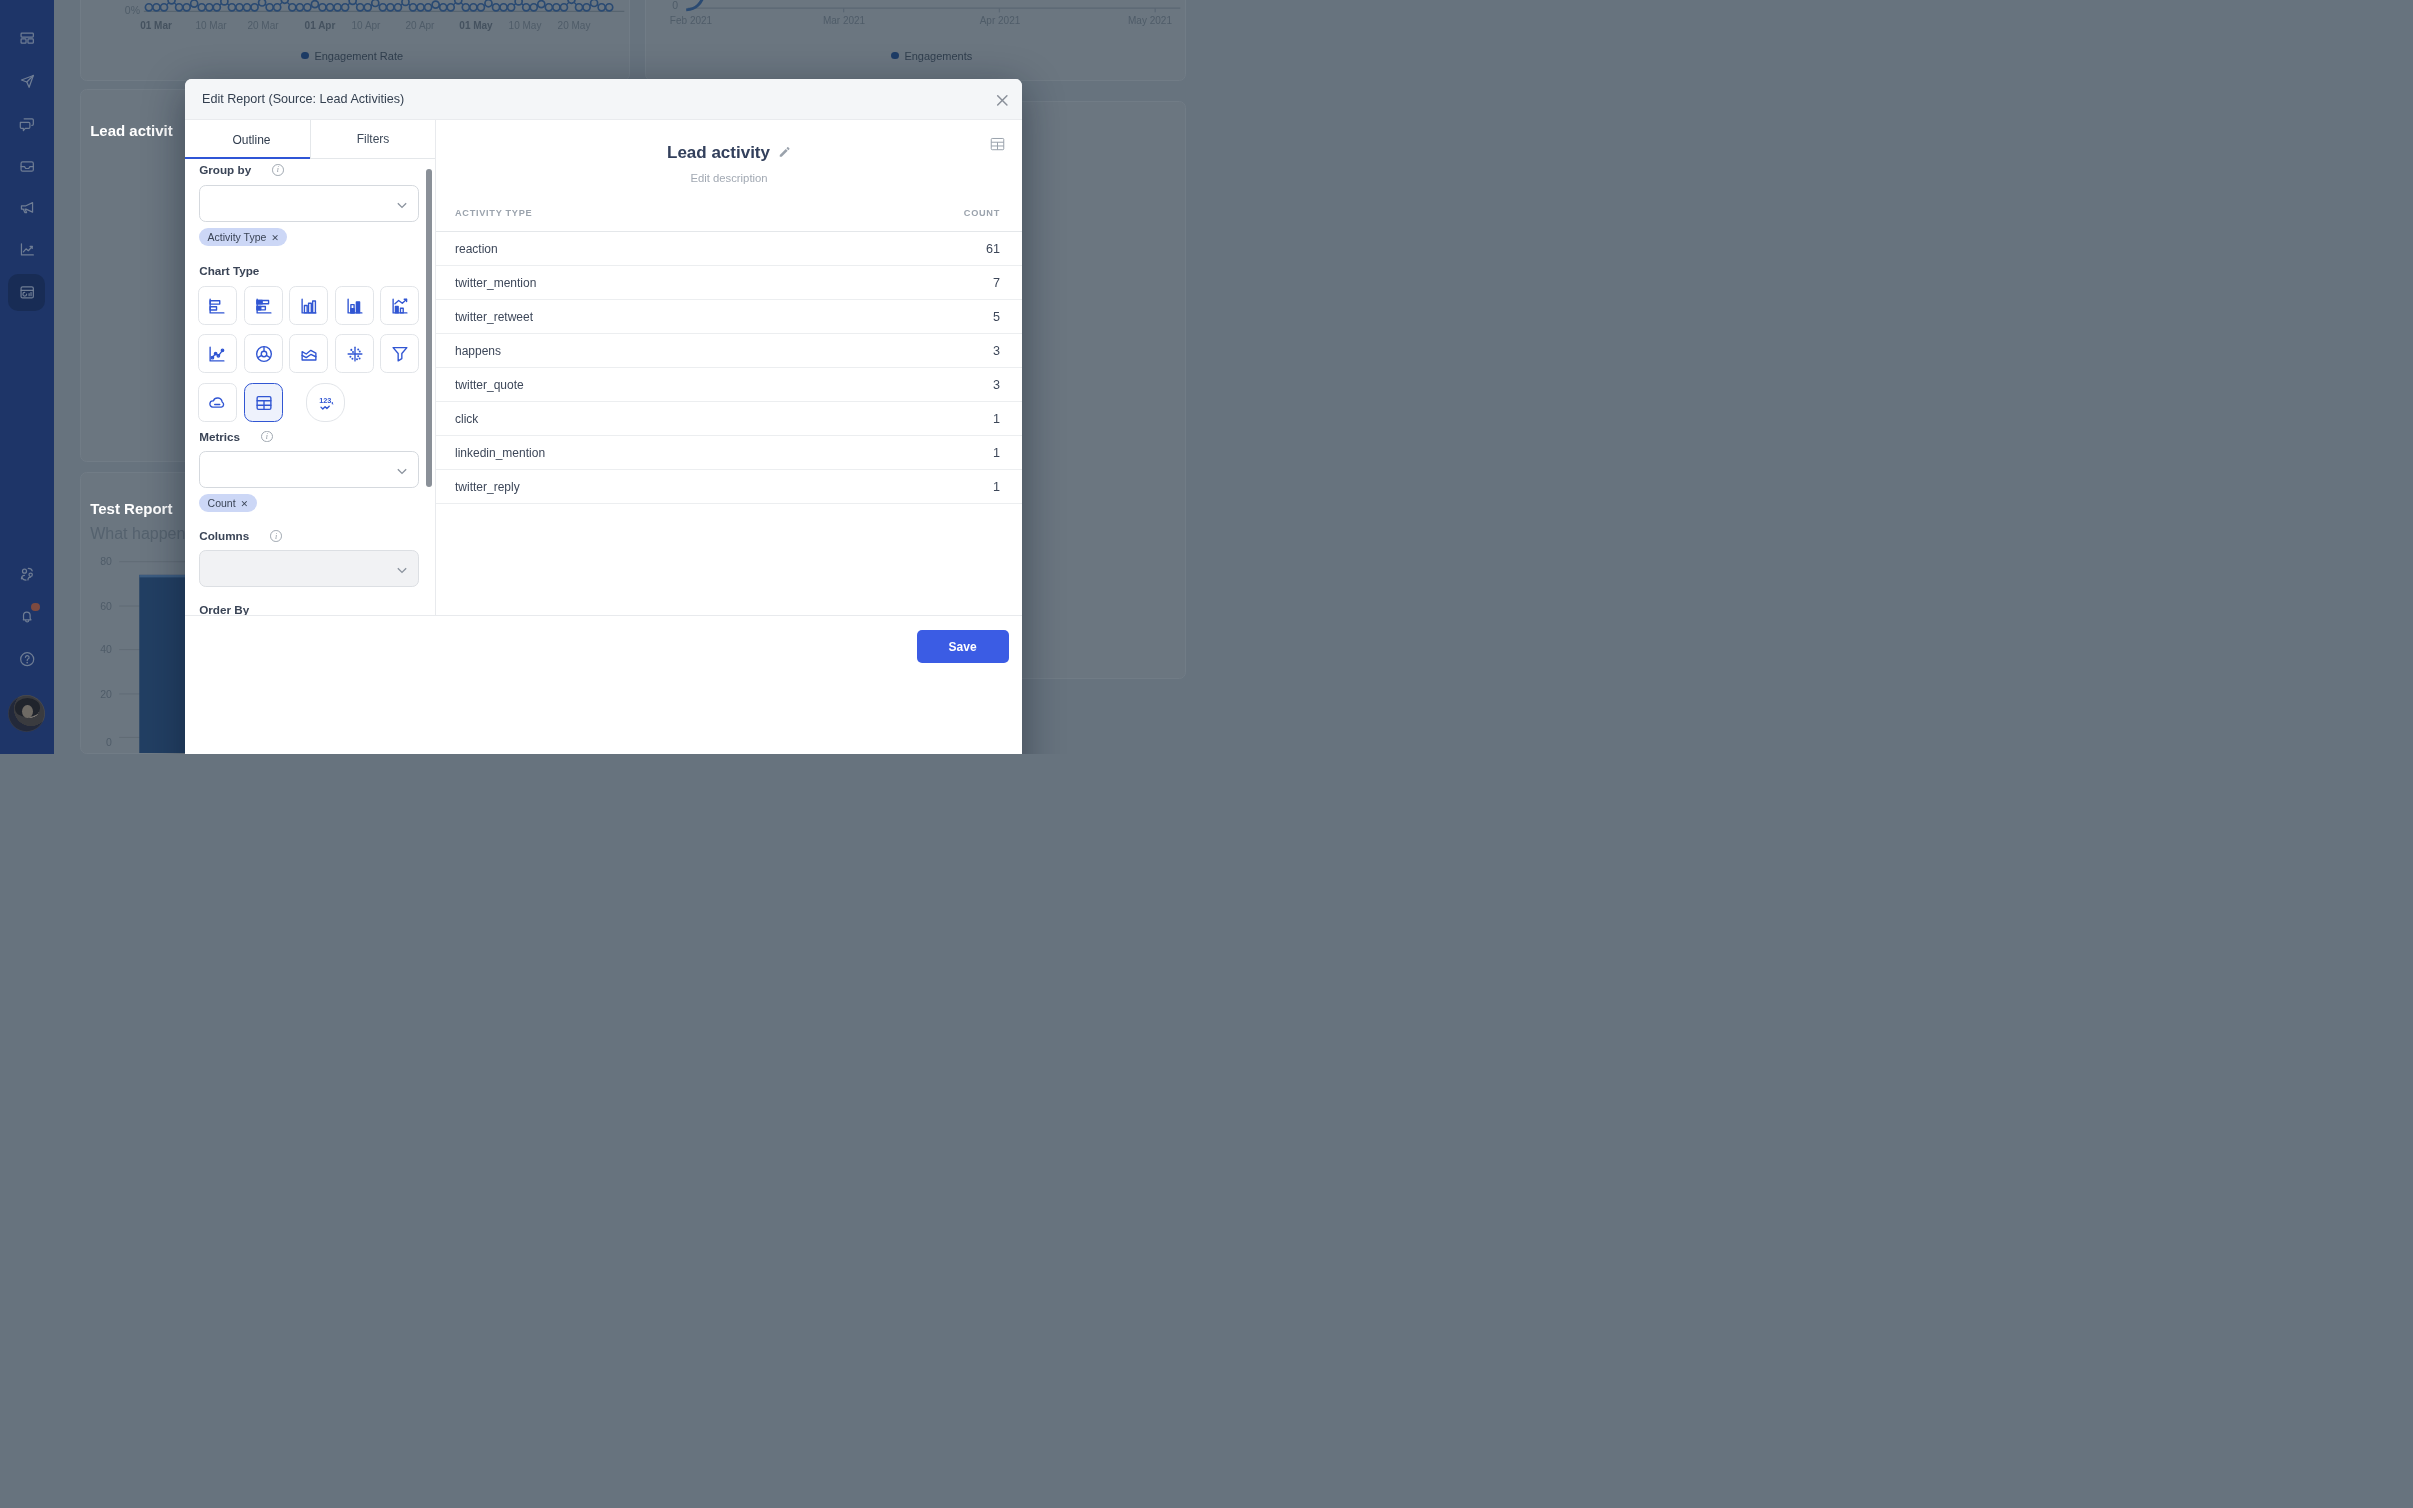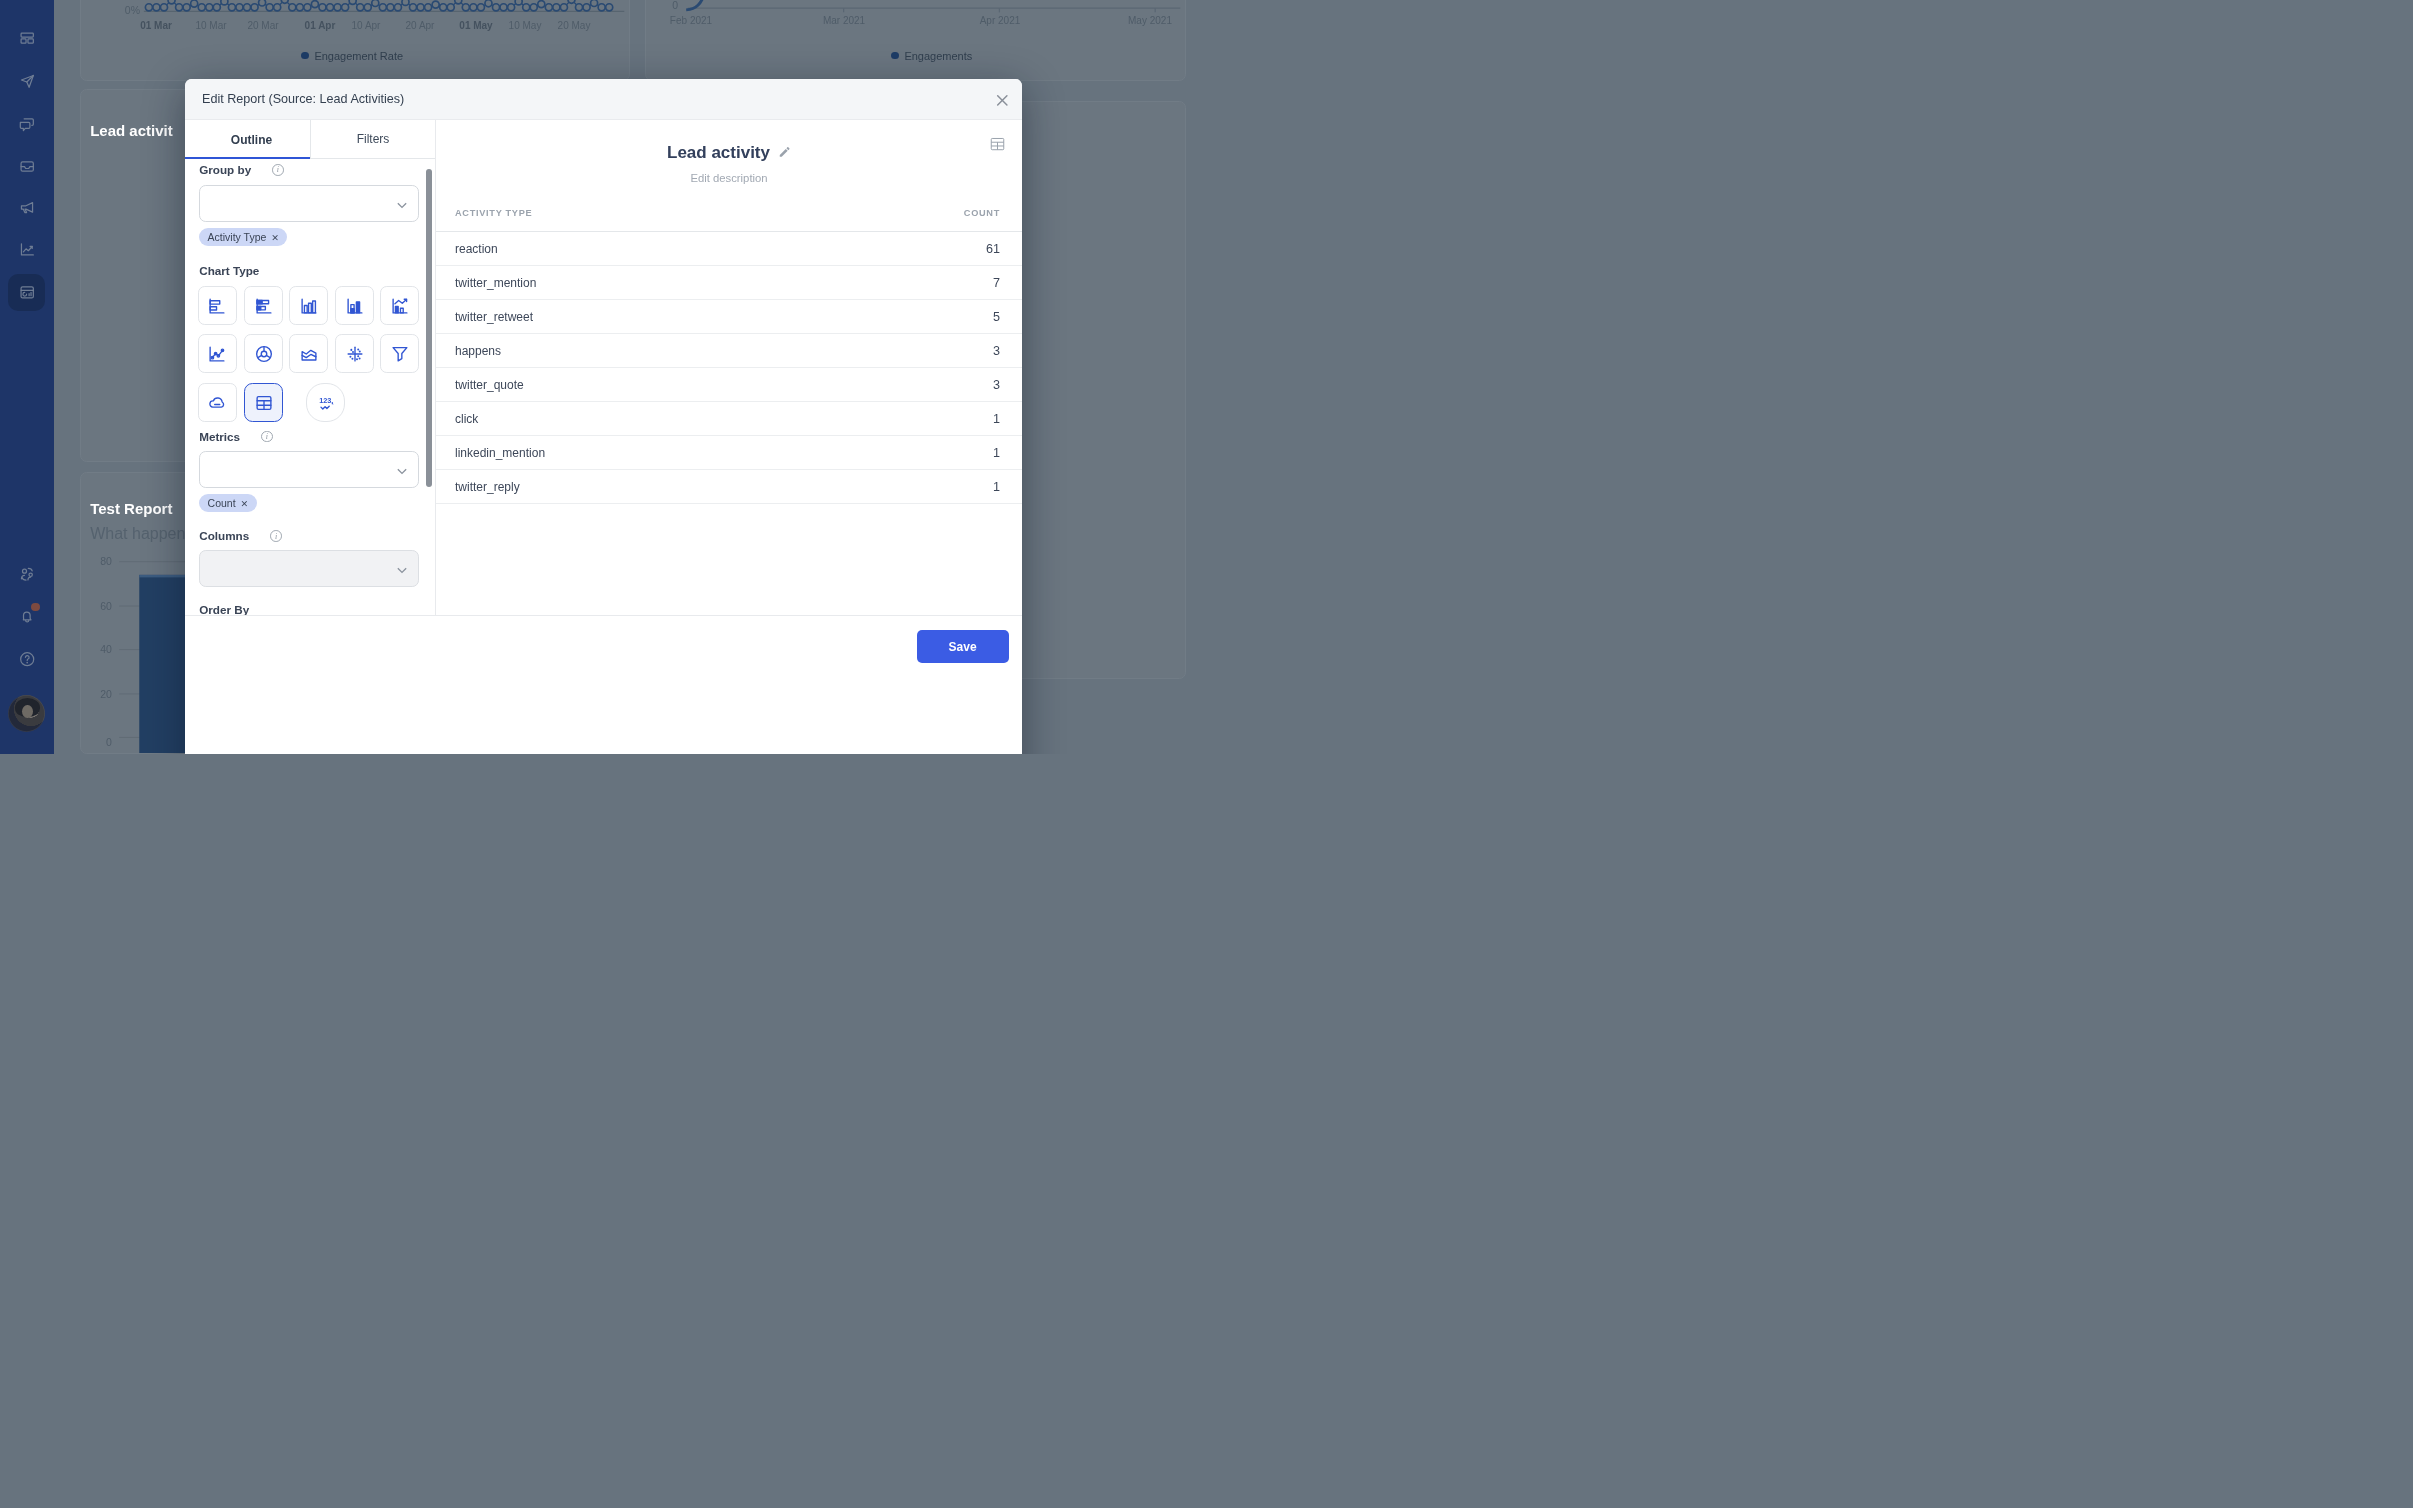--- a/index.html
+++ b/index.html
@@ -33,21 +33,21 @@
     box-shadow:0 10px 40px rgba(10,20,35,.45); z-index:40; }
   .m-header { position:absolute; left:0; top:0; right:0; height:41px; background:#f4f6f8; border-bottom:0.8px solid #e9ebee; border-radius:6.7px 6.7px 0 0; display:flex; align-items:center; padding:0 17px; }
   .m-title { font-size:12.6px; font-weight:500; color:#333f4f; }
   .m-close { position:absolute; right:11.7px; top:12.6px; width:17px; height:17px; display:flex; align-items:center; justify-content:center; cursor:pointer; }
   .m-footer { position:absolute; left:0; top:536px; right:0; bottom:0; border-top:0.8px solid #e8eaed; background:#fff; border-radius:0 0 6.7px 6.7px; }
   .save-btn { position:absolute; right:13.4px; top:14.2px; width:92px; height:33px; background:#3b5ce4; color:#fff; font-size:12px; font-weight:600; border:none; border-radius:5px; cursor:pointer; font-family:inherit; }
 
   .left-panel { position:absolute; left:0; top:41px; width:251px; height:495px; border-right:0.8px solid #e8eaed; }
   .tabs { position:absolute; left:0; top:0; width:100%; height:39px; display:flex; }
   .tab { width:50%; display:flex; align-items:center; justify-content:center; font-size:12px; color:#3e4a5a; border-bottom:0.8px solid #e4e7ea; cursor:pointer; position:relative; background:#fff; }
-  .tab.active { color:#313d4e; font-weight:700; border-bottom:none;padding-left:8px; }
+  .tab.active { color:#313d4e; font-weight:400; border-bottom:none;padding-left:8px; }
   .tab.active:after { content:""; position:absolute; left:0; right:0; bottom:0; height:2.5px; background:#2f55d6; }
   .tab + .tab { border-left:0.8px solid #e4e7ea; }
   .panel-scroll { position:absolute; left:0; top:39px; width:100%; height:457px; overflow:hidden; }
   .fld-label { position:absolute; left:14.2px; display:flex; align-items:center; gap:21px; font-size:11.7px; font-weight:700; color:#3a4456; }
   .info { width:11.7px; height:11.7px; border:0.8px solid #a0a8b1; border-radius:50%; color:#8d959f; font-size:8px; font-weight:400; display:inline-flex; align-items:center; justify-content:center; font-family:"Liberation Serif",serif; font-style:italic; }
   .dropdown { position:absolute; left:14.2px; width:220px; height:37px; border:0.8px solid #d5d9de; border-radius:6.7px; background:#fff; cursor:pointer; }
   .dropdown.gray { background:#f1f2f4; border-color:#dcdfe3; }
   .dropdown svg { position:absolute; right:11px; top:16px; }
   .chip { position:absolute; left:14.2px; height:18.4px; background:#ccd7f6; border-radius:9.2px; display:inline-flex; align-items:center; gap:5px; padding:0 8.4px; font-size:10.5px; color:#3a4456; }
   .chip .x { font-size:9.2px; color:#3a4456; cursor:pointer; }

